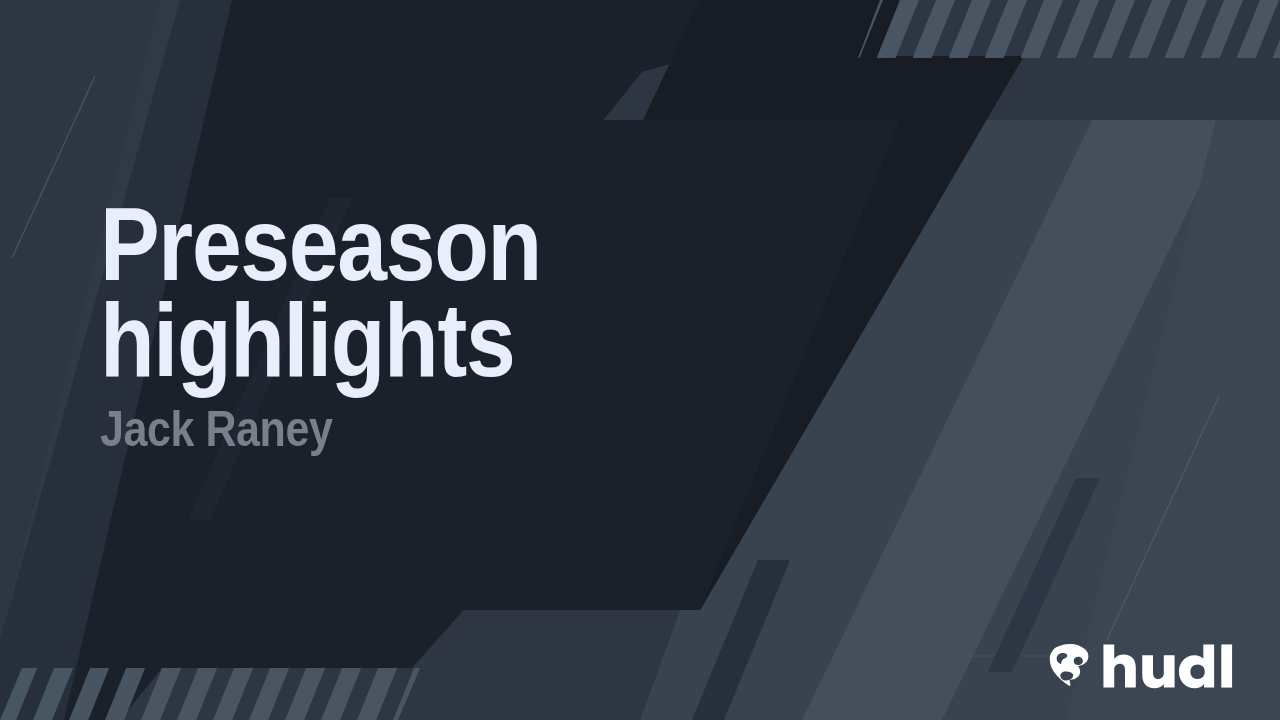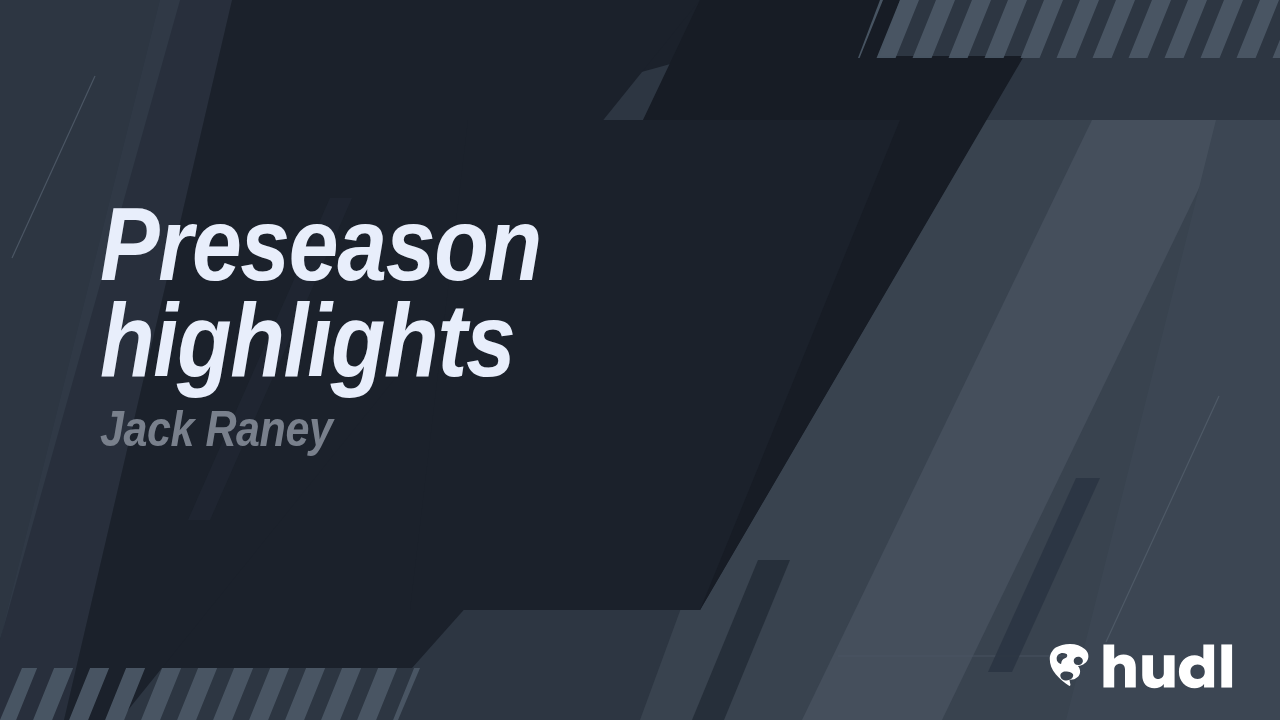--- a/index.html
+++ b/index.html
@@ -29,21 +29,20 @@
     height: 720px;
     display: block;
   }
 
   
   #text-block {
     position: absolute;
     left: 100px;
     top: 196px;
     width: 760px;
-    font-style: italic;
   }
 
   .title-line {
     display: block;
     font-family: "Liberation Sans Narrow", "Liberation Sans", sans-serif;
     font-weight: 700;
     font-size: 104px;
     line-height: 96px;
     letter-spacing: -1.5px;
     color: #e8eefb;

